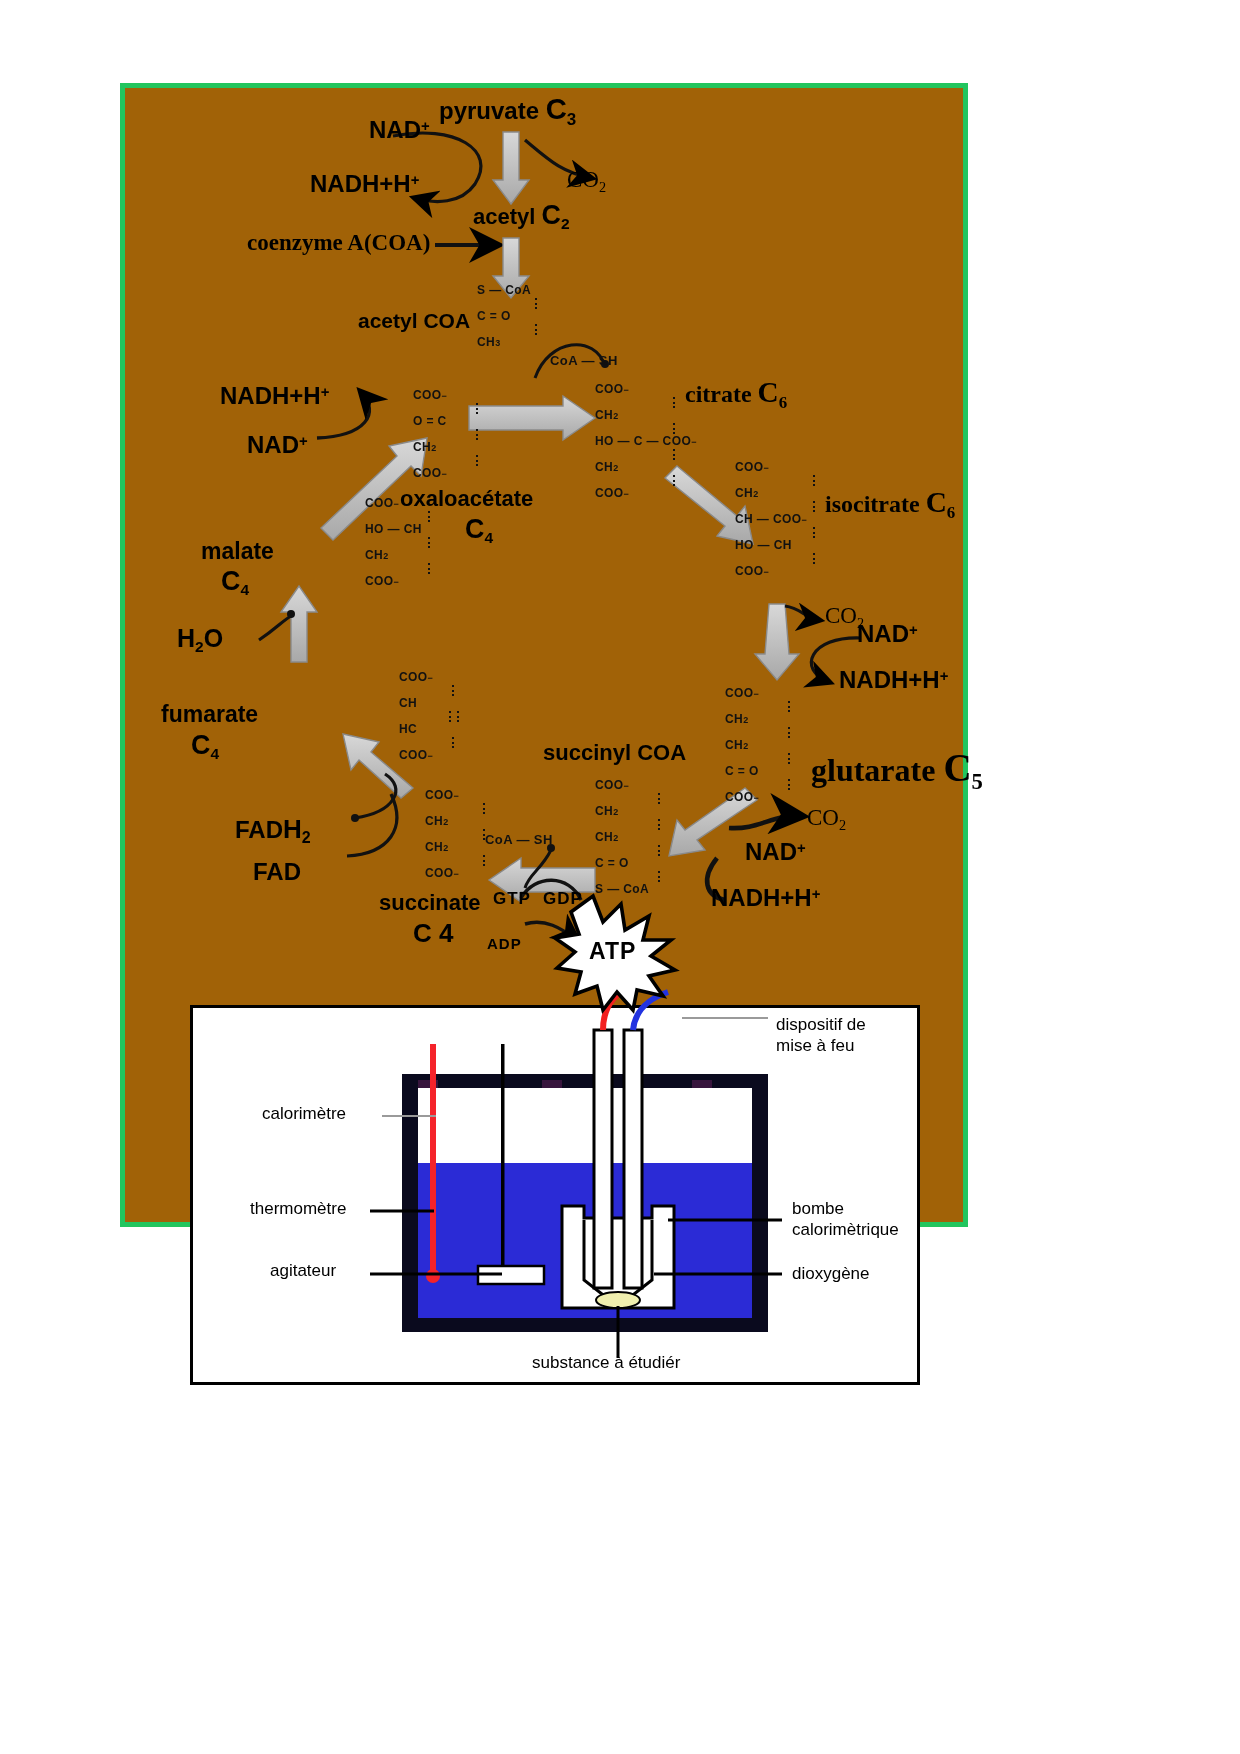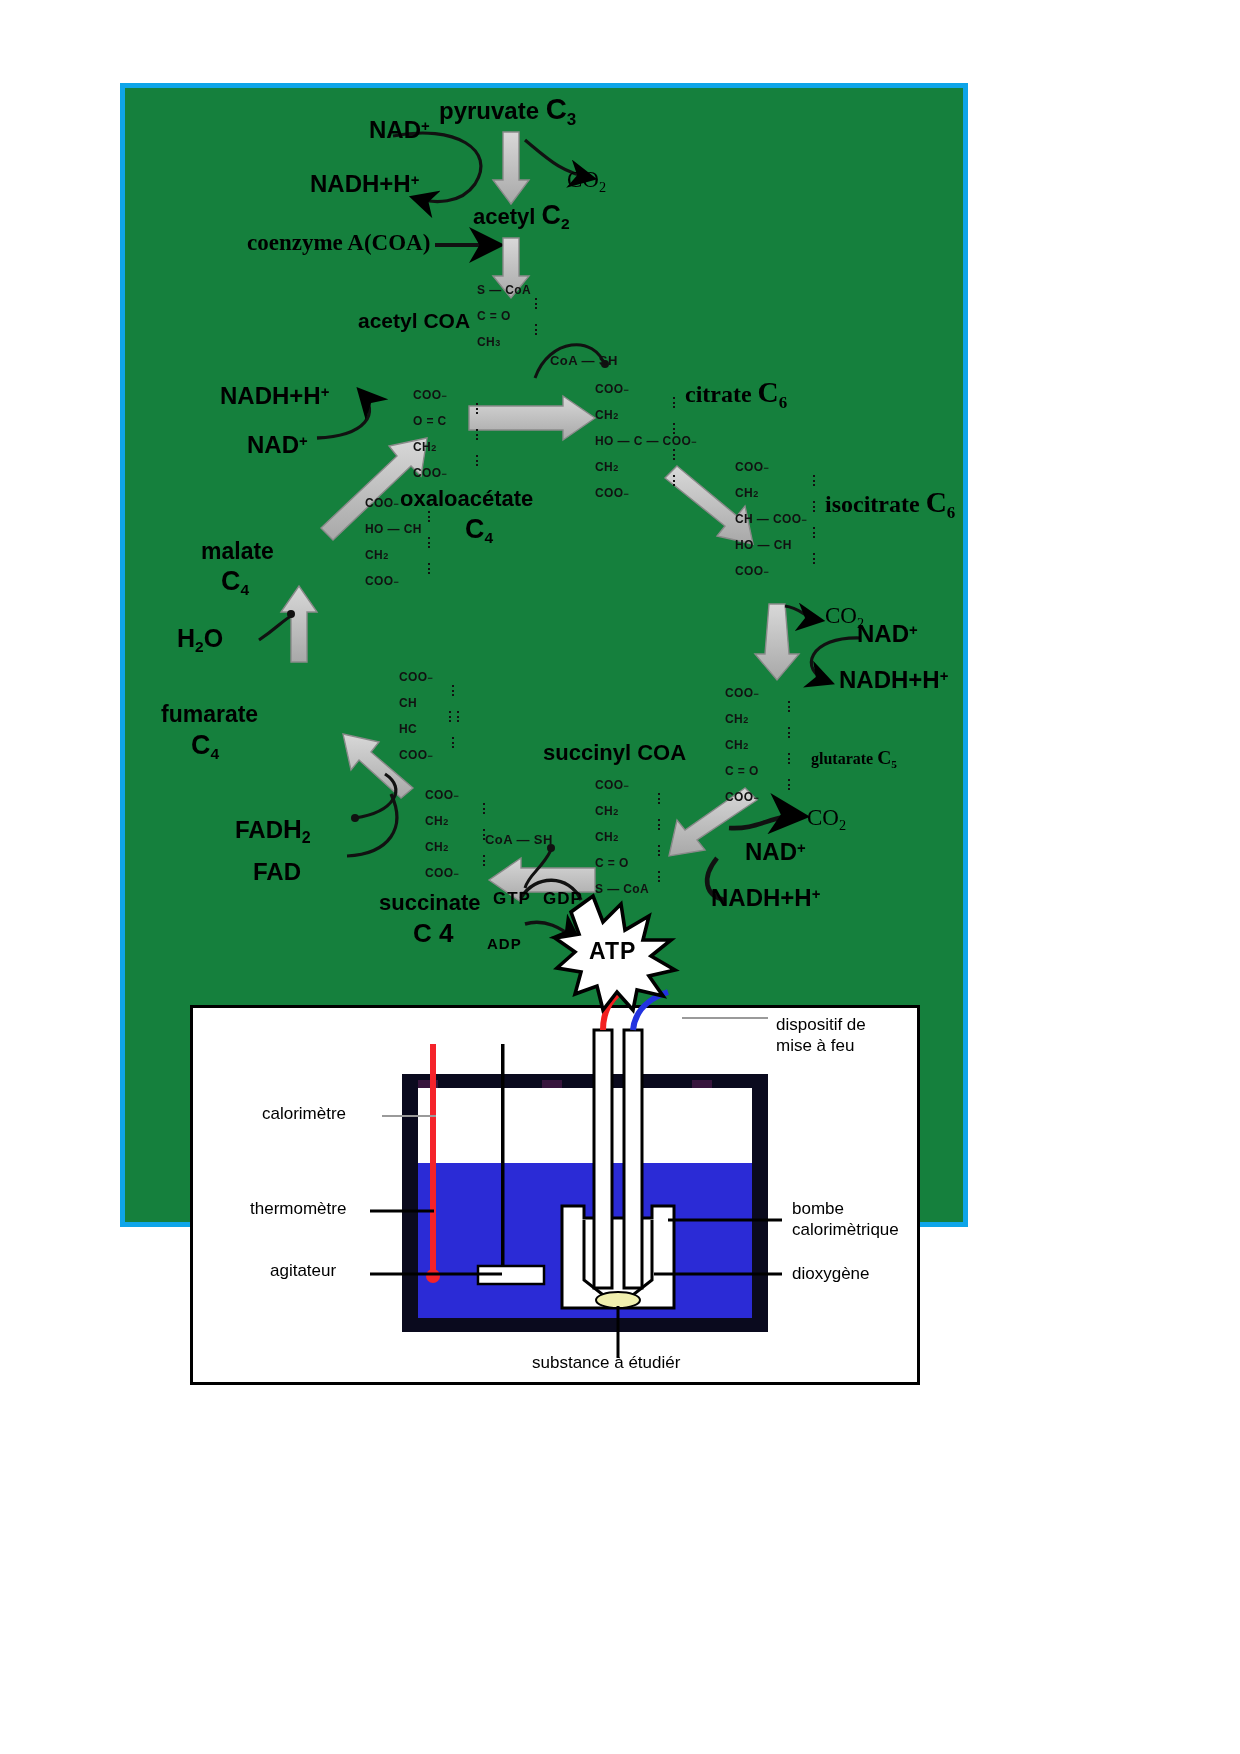--- a/index.html
+++ b/index.html
@@ -1,20 +1,20 @@
 <!DOCTYPE html>
 <html><head>
 <meta charset="utf-8">
 <style>
   html,body{margin:0;padding:0;background:#ffffff;}
   body{width:1240px;height:1754px;position:relative;font-family:"Liberation Sans",sans-serif;color:#000;}
   #page{position:relative;width:1240px;height:1754px;overflow:hidden;background:#fff;}
 
   
-  #krebs-panel{position:absolute;left:120px;top:83px;width:848px;height:1144px;border:5px solid #0ea5e9;background:#15803d;box-sizing:border-box;}
+  #krebs-panel{position:absolute;left:120px;top:83px;width:848px;height:1144px;border:5px solid #22c55e;background:#a16207;box-sizing:border-box;}
   #krebs-inner{position:absolute;inset:0;}
 
   .lbl{position:absolute;white-space:nowrap;font-family:"Liberation Sans",sans-serif;font-weight:bold;color:#000;line-height:1;}
   .lbl.serif{font-family:"Liberation Serif",serif;font-weight:bold;}
   .sub{font-size:.62em;vertical-align:-.32em;}
   .sup{font-size:.62em;vertical-align:.45em;}
   .cnum{font-size:1.22em;font-weight:bold;}
   .cnum .sub{font-size:.58em;vertical-align:-.34em;}
 
   
@@ -192,21 +192,21 @@
           <div class="bond"></div>
         <div class="row">CH<span style="font-size:9px">2</span></div>
           <div class="bond"></div>
         <div class="row">CH<span style="font-size:9px">2</span></div>
           <div class="bond"></div>
         <div class="row">C = O</div>
           <div class="bond"></div>
         <div class="row">COO<span style="font-size:9px">−</span></div>
       </div>
 
-      <div class="lbl serif" style="left:686px;top:660px;font-size:16px;"><span>glutarate</span> <span class="cnum"><span>C</span><span class="sub">5</span></span></div>
+      <div class="lbl serif" style="left:686px;top:660px;font-size:32px;"><span>glutarate</span> <span class="cnum"><span>C</span><span class="sub">5</span></span></div>
 
       <div class="lbl serif" style="left:682px;top:718px;font-size:23px;font-weight:normal;"><span>CO</span><span class="sub">2</span></div>
 
       <div class="lbl" style="left:620px;top:752px;font-size:24px;"><span>NAD</span><span class="sup">+</span></div>
 
       <div class="lbl" style="left:586px;top:798px;font-size:24px;"><span>NADH+H</span><span class="sup">+</span></div>
 
       <div class="lbl" style="left:386px;top:654px;font-size:22px;margin-left:32px;"><span>succinyl COA</span></div>
 
       <div class="mol" style="left:470px;top:690px;width:130px;">

